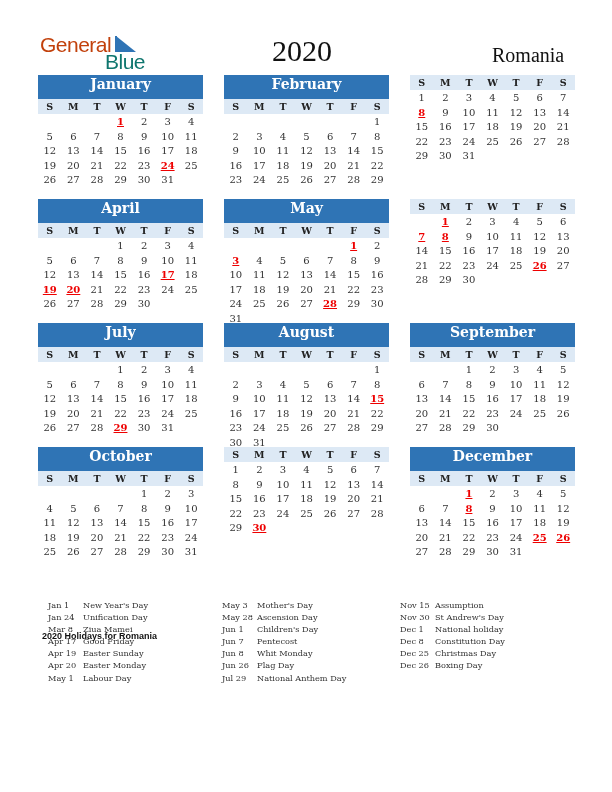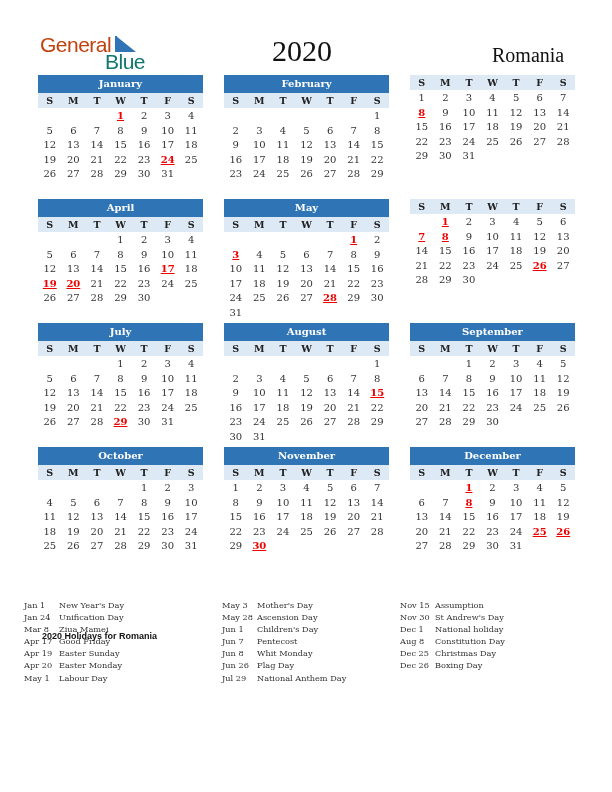--- a/index.html
+++ b/index.html
@@ -5,21 +5,21 @@
   html,body{margin:0;padding:0;background:#fff;}
   body{width:612px;height:792px;position:relative;overflow:hidden;font-family:"DejaVu Serif","Liberation Serif",serif;color:#333;}
   .logo{position:absolute;left:40px;top:33px;width:100px;height:40px;}
   .logo .gen{position:absolute;left:0;top:0;font-family:"Liberation Sans",sans-serif;font-size:21px;color:#c2410c;letter-spacing:-0.5px;}
   .logo .blue{position:absolute;left:57px;top:17px;font-family:"Liberation Sans",sans-serif;font-size:21px;color:#0f766e;letter-spacing:-0.5px;margin-left:8px;}
   .logo .tri{position:absolute;left:76px;top:3px;width:0;height:0;border-left:20px solid #2f74b5;border-top:16px solid transparent;}
   .logo .bar{position:absolute;left:75px;top:3px;width:2px;height:16px;background:#2f74b5;}
   .year{position:absolute;left:272px;top:34px;font-size:30px;color:#111;font-family:"Liberation Serif",serif;}
   .country{position:absolute;left:492px;top:44px;font-size:20px;color:#111;font-family:"Liberation Serif",serif;}
   .month{position:absolute;width:165px;}
-  .mhead{height:18px;background:#2f74b5;color:#fff;font-weight:bold;font-size:10px;text-align:center;line-height:18px;font-family:"DejaVu Serif",serif;}
+  .mhead{height:24px;background:#2f74b5;color:#fff;font-weight:bold;font-size:14px;text-align:center;line-height:18px;font-family:"DejaVu Serif",serif;}
   .dow{display:grid;grid-template-columns:repeat(7,1fr);height:15px;background:#dde9f5;font-size:9.5px;font-weight:bold;color:#222;line-height:15px;text-align:center;}
   .days{display:grid;grid-template-columns:repeat(7,1fr);font-size:10px;line-height:14.5px;text-align:center;color:#333;margin-top:1px;}
   .days span.h{color:#e00;font-weight:bold;text-decoration:underline;}
   .hol-title{position:absolute;left:42px;top:583px;font-family:"Liberation Sans",sans-serif;font-weight:bold;font-size:9px;color:#111;margin-top:48px;}
   .hcol{position:absolute;top:599px;font-size:8.2px;color:#333;line-height:12.1px;}
   .hrow{display:flex;}
   .hrow .d{width:35px;}
 </style>
 </head>
 <body>
@@ -504,21 +504,20 @@
         <span>25</span>
         <span>26</span>
         <span>27</span>
         <span>28</span>
         <span>29</span>
         <span>30</span>
         <span>31</span>
       </div>
     </div>
     <div class="month" style="left: 224px; top: 447px;">
-      <div class="mhead">November</div>
       <div class="dow">
         <span>S</span>
         <span>M</span>
         <span>T</span>
         <span>W</span>
         <span>T</span>
         <span>F</span>
         <span>S</span>
       </div>
       <div class="days">
@@ -598,21 +597,21 @@
         <span>28</span>
         <span>29</span>
         <span>30</span>
         <span>31</span>
       </div>
     </div>
   </div>
 
 <div class="hol-title">2020 Holidays for Romania</div>
 <div id="hols">
-    <div class="hcol" style="left: 24px;">
+    <div class="hcol" style="left: 48px;">
       <div class="hrow">
         <span class="d">Jan 1</span>
         <span>New Year's Day</span>
       </div>
       <div class="hrow">
         <span class="d">Jan 24</span>
         <span>Unification Day</span>
       </div>
       <div class="hrow">
         <span class="d">Mar 8</span>
@@ -672,21 +671,21 @@
       </div>
       <div class="hrow">
         <span class="d">Nov 30</span>
         <span>St Andrew's Day</span>
       </div>
       <div class="hrow">
         <span class="d">Dec 1</span>
         <span>National holiday</span>
       </div>
       <div class="hrow">
-        <span class="d">Aug 8</span>
+        <span class="d">Dec 8</span>
         <span>Constitution Day</span>
       </div>
       <div class="hrow">
         <span class="d">Dec 25</span>
         <span>Christmas Day</span>
       </div>
       <div class="hrow">
         <span class="d">Dec 26</span>
         <span>Boxing Day</span>
       </div>

